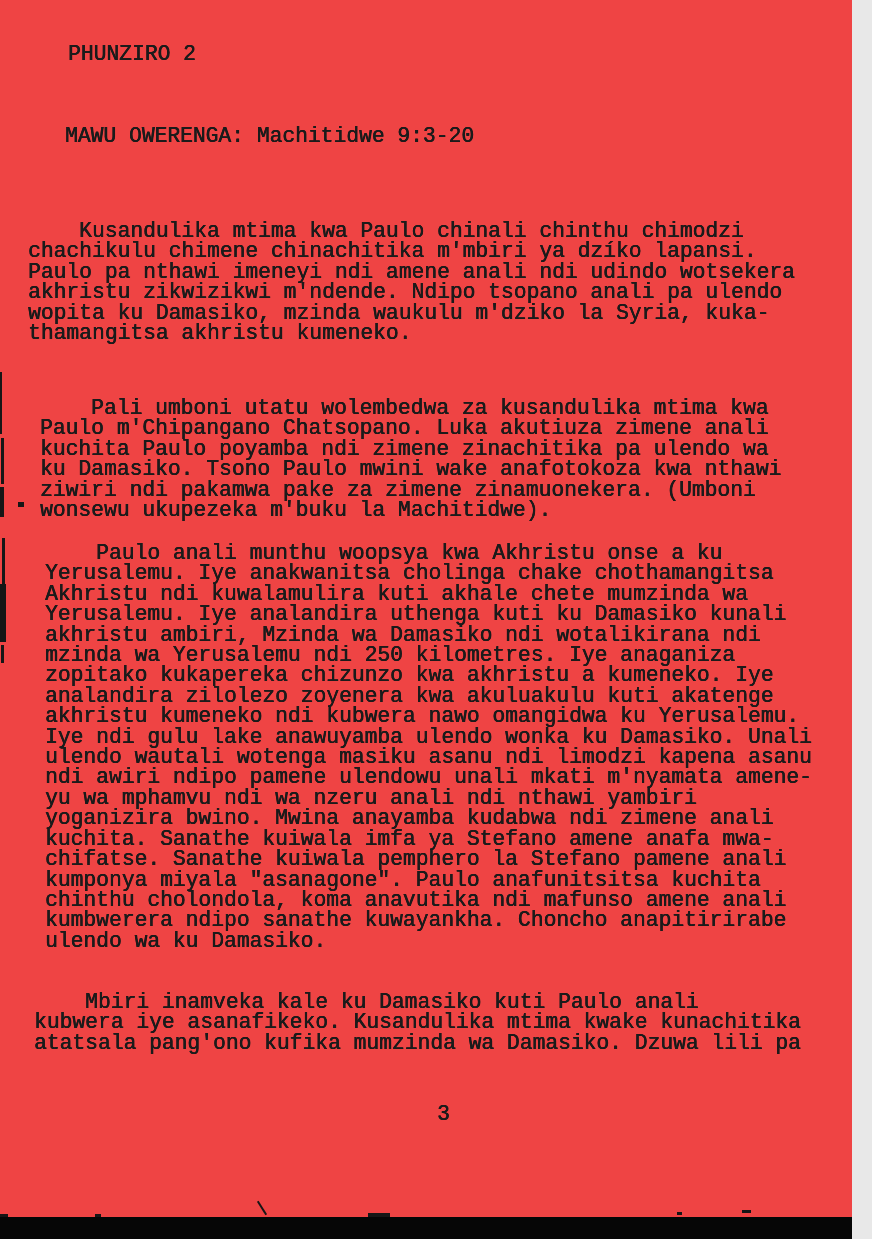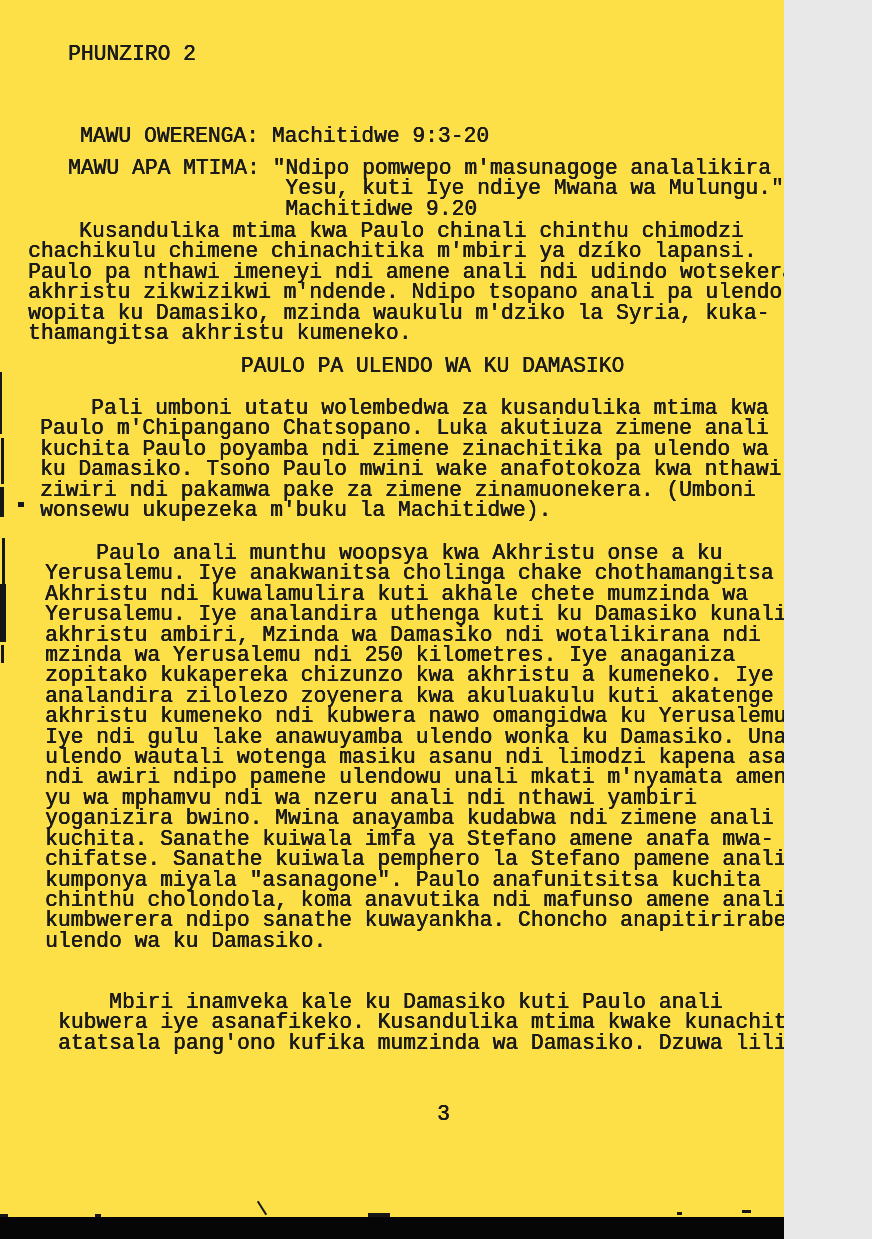--- a/index.html
+++ b/index.html
@@ -1,19 +1,19 @@
 <!DOCTYPE html>
 <html><head>
 <meta charset="utf-8">
 <style>
   html,body{margin:0;padding:0;background:#e8e8e8;}
   .page{
     position:relative;
-    width:784px;height:1239px;
-    background:#fde047;
+    width:852px;height:1239px;
+    background:#ef4444;
     overflow:hidden;
     font-family:"Liberation Mono","DejaVu Sans Mono",monospace;
     font-size:21.3px;
     line-height:20.4px;
     color:#1b1b1b;
   }
   .tw{
     white-space:pre;
     text-shadow:0.45px 0 0 currentColor, 0 0.3px 0 currentColor; 
   }
@@ -26,37 +26,30 @@
   .slash{transform:rotate(-32deg);}
 </style>
 </head>
 <body>
 
 <div class="page">
 
   <div class="tw abs" style="left:68px;top:44px">PHUNZIRO 2</div>
 
 
-  <div class="tw abs" style="left:80px;top:126px">MAWU OWERENGA: Machitidwe 9:3-20</div>
+  <div class="tw abs" style="left:65px;top:126px">MAWU OWERENGA: Machitidwe 9:3-20</div>
 
-  <div class="abs verse-row" style="left:68px;top:158px">
-    <span class="tw">MAWU APA MTIMA:</span>
-    <span class="tw">"Ndipo pomwepo m'masunagoge analalikira
- Yesu, kuti Iye ndiye Mwana wa Mulungu."
- Machitidwe 9.20</span>
-  </div>
 
   <div class="tw abs para" style="left:28px;top:221px">Kusandulika mtima kwa Paulo chinali chinthu chimodzi
 chachikulu chimene chinachitika m'mbiri ya dzíko lapansi.
 Paulo pa nthawi imeneyi ndi amene anali ndi udindo wotsekera
 akhristu zikwizikwi m'ndende. Ndipo tsopano anali pa ulendo
 wopita ku Damasiko, mzinda waukulu m'dziko la Syria, kuka-
 thamangitsa akhristu kumeneko.</div>
 
-  <div class="tw abs center-line" style="top:356px">PAULO PA ULENDO WA KU DAMASIKO</div>
 
   <div class="tw abs para" style="left:40px;top:398px">Pali umboni utatu wolembedwa za kusandulika mtima kwa
 Paulo m'Chipangano Chatsopano. Luka akutiuza zimene anali
 kuchita Paulo poyamba ndi zimene zinachitika pa ulendo wa
 ku Damasiko. Tsono Paulo mwini wake anafotokoza kwa nthawi
 ziwiri ndi pakamwa pake za zimene zinamuonekera. (Umboni
 wonsewu ukupezeka m'buku la Machitidwe).</div>
 
   <div class="tw abs para" style="left:45px;top:543px">Paulo anali munthu woopsya kwa Akhristu onse a ku
 Yerusalemu. Iye anakwanitsa cholinga chake chothamangitsa
@@ -73,21 +66,21 @@
 yu wa mphamvu ndi wa nzeru anali ndi nthawi yambiri
 yoganizira bwino. Mwina anayamba kudabwa ndi zimene anali
 kuchita. Sanathe kuiwala imfa ya Stefano amene anafa mwa-
 chifatse. Sanathe kuiwala pemphero la Stefano pamene anali
 kumponya miyala "asanagone". Paulo anafunitsitsa kuchita
 chinthu cholondola, koma anavutika ndi mafunso amene anali
 kumbwerera ndipo sanathe kuwayankha. Choncho anapitirirabe
 ulendo wa ku Damasiko.</div>
 
 
-  <div class="tw abs para" style="left:58px;top:992px">Mbiri inamveka kale ku Damasiko kuti Paulo anali
+  <div class="tw abs para" style="left:34px;top:992px">Mbiri inamveka kale ku Damasiko kuti Paulo anali
 kubwera iye asanafikeko. Kusandulika mtima kwake kunachitika
 atatsala pang'ono kufika mumzinda wa Damasiko. Dzuwa lili pa</div>
 
   <div class="tw abs" style="left:437px;top:1104px">3</div>
 
   <div class="artifact" style="left:0;top:372px;width:2px;height:62px"></div>
   <div class="artifact" style="left:1px;top:438px;width:3px;height:46px"></div>
   <div class="artifact" style="left:0;top:487px;width:4px;height:30px"></div>
   <div class="artifact" style="left:18px;top:502px;width:6px;height:5px"></div>
   <div class="artifact" style="left:2px;top:538px;width:3px;height:62px"></div>

